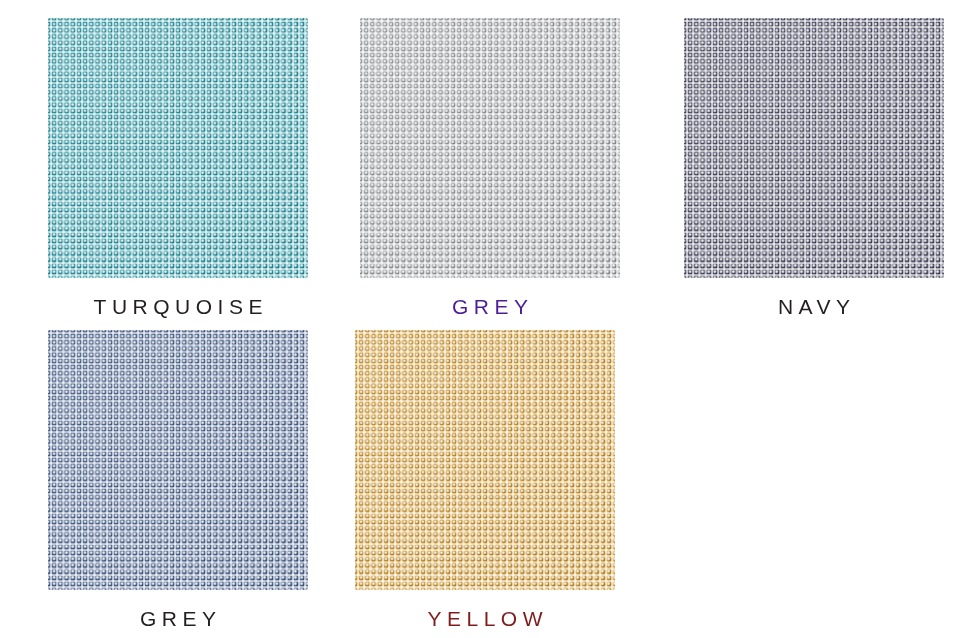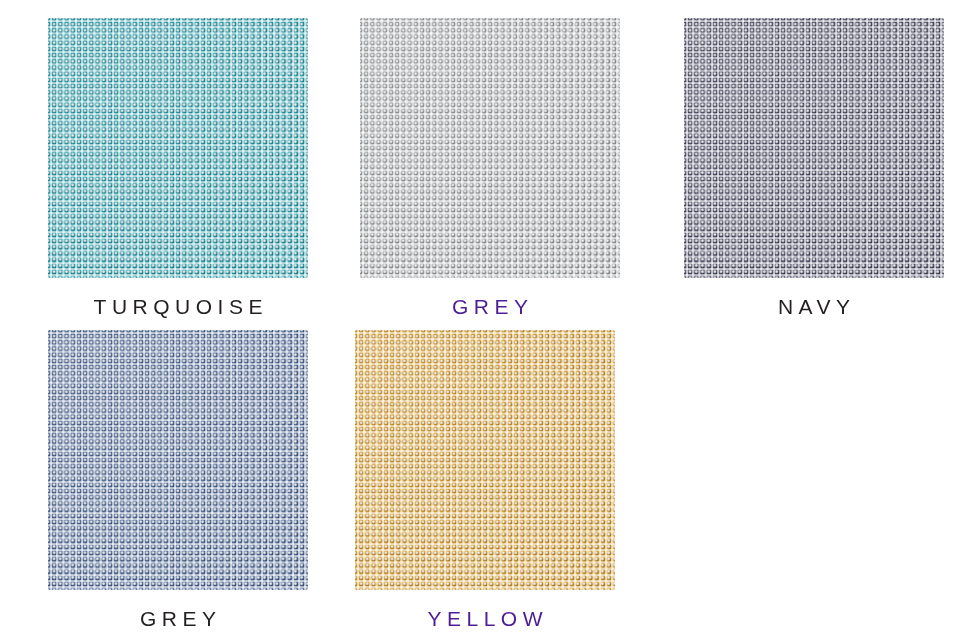--- a/index.html
+++ b/index.html
@@ -168,16 +168,16 @@
     <div class="swatch-label" style="color: rgb(35, 31, 32);">GREY</div>
   </div>
 
   <div class="swatch-card pos-r1c1">
     <div class="swatch-tile" style="background-color: rgb(248, 176, 42);">
       <div class="weave weave-shade"></div>
       <div class="weave weave-threads"></div>
       <div class="weave weave-dots"></div>
       <div class="weave weave-grain"></div>
     </div>
-    <div class="swatch-label" style="color: #4c1d95; text-align: center;">YELLOW</div>
+    <div class="swatch-label" style="color: #7f1d1d; text-align: center;">YELLOW</div>
   </div>
 
 </div>
 
 </body></html>

